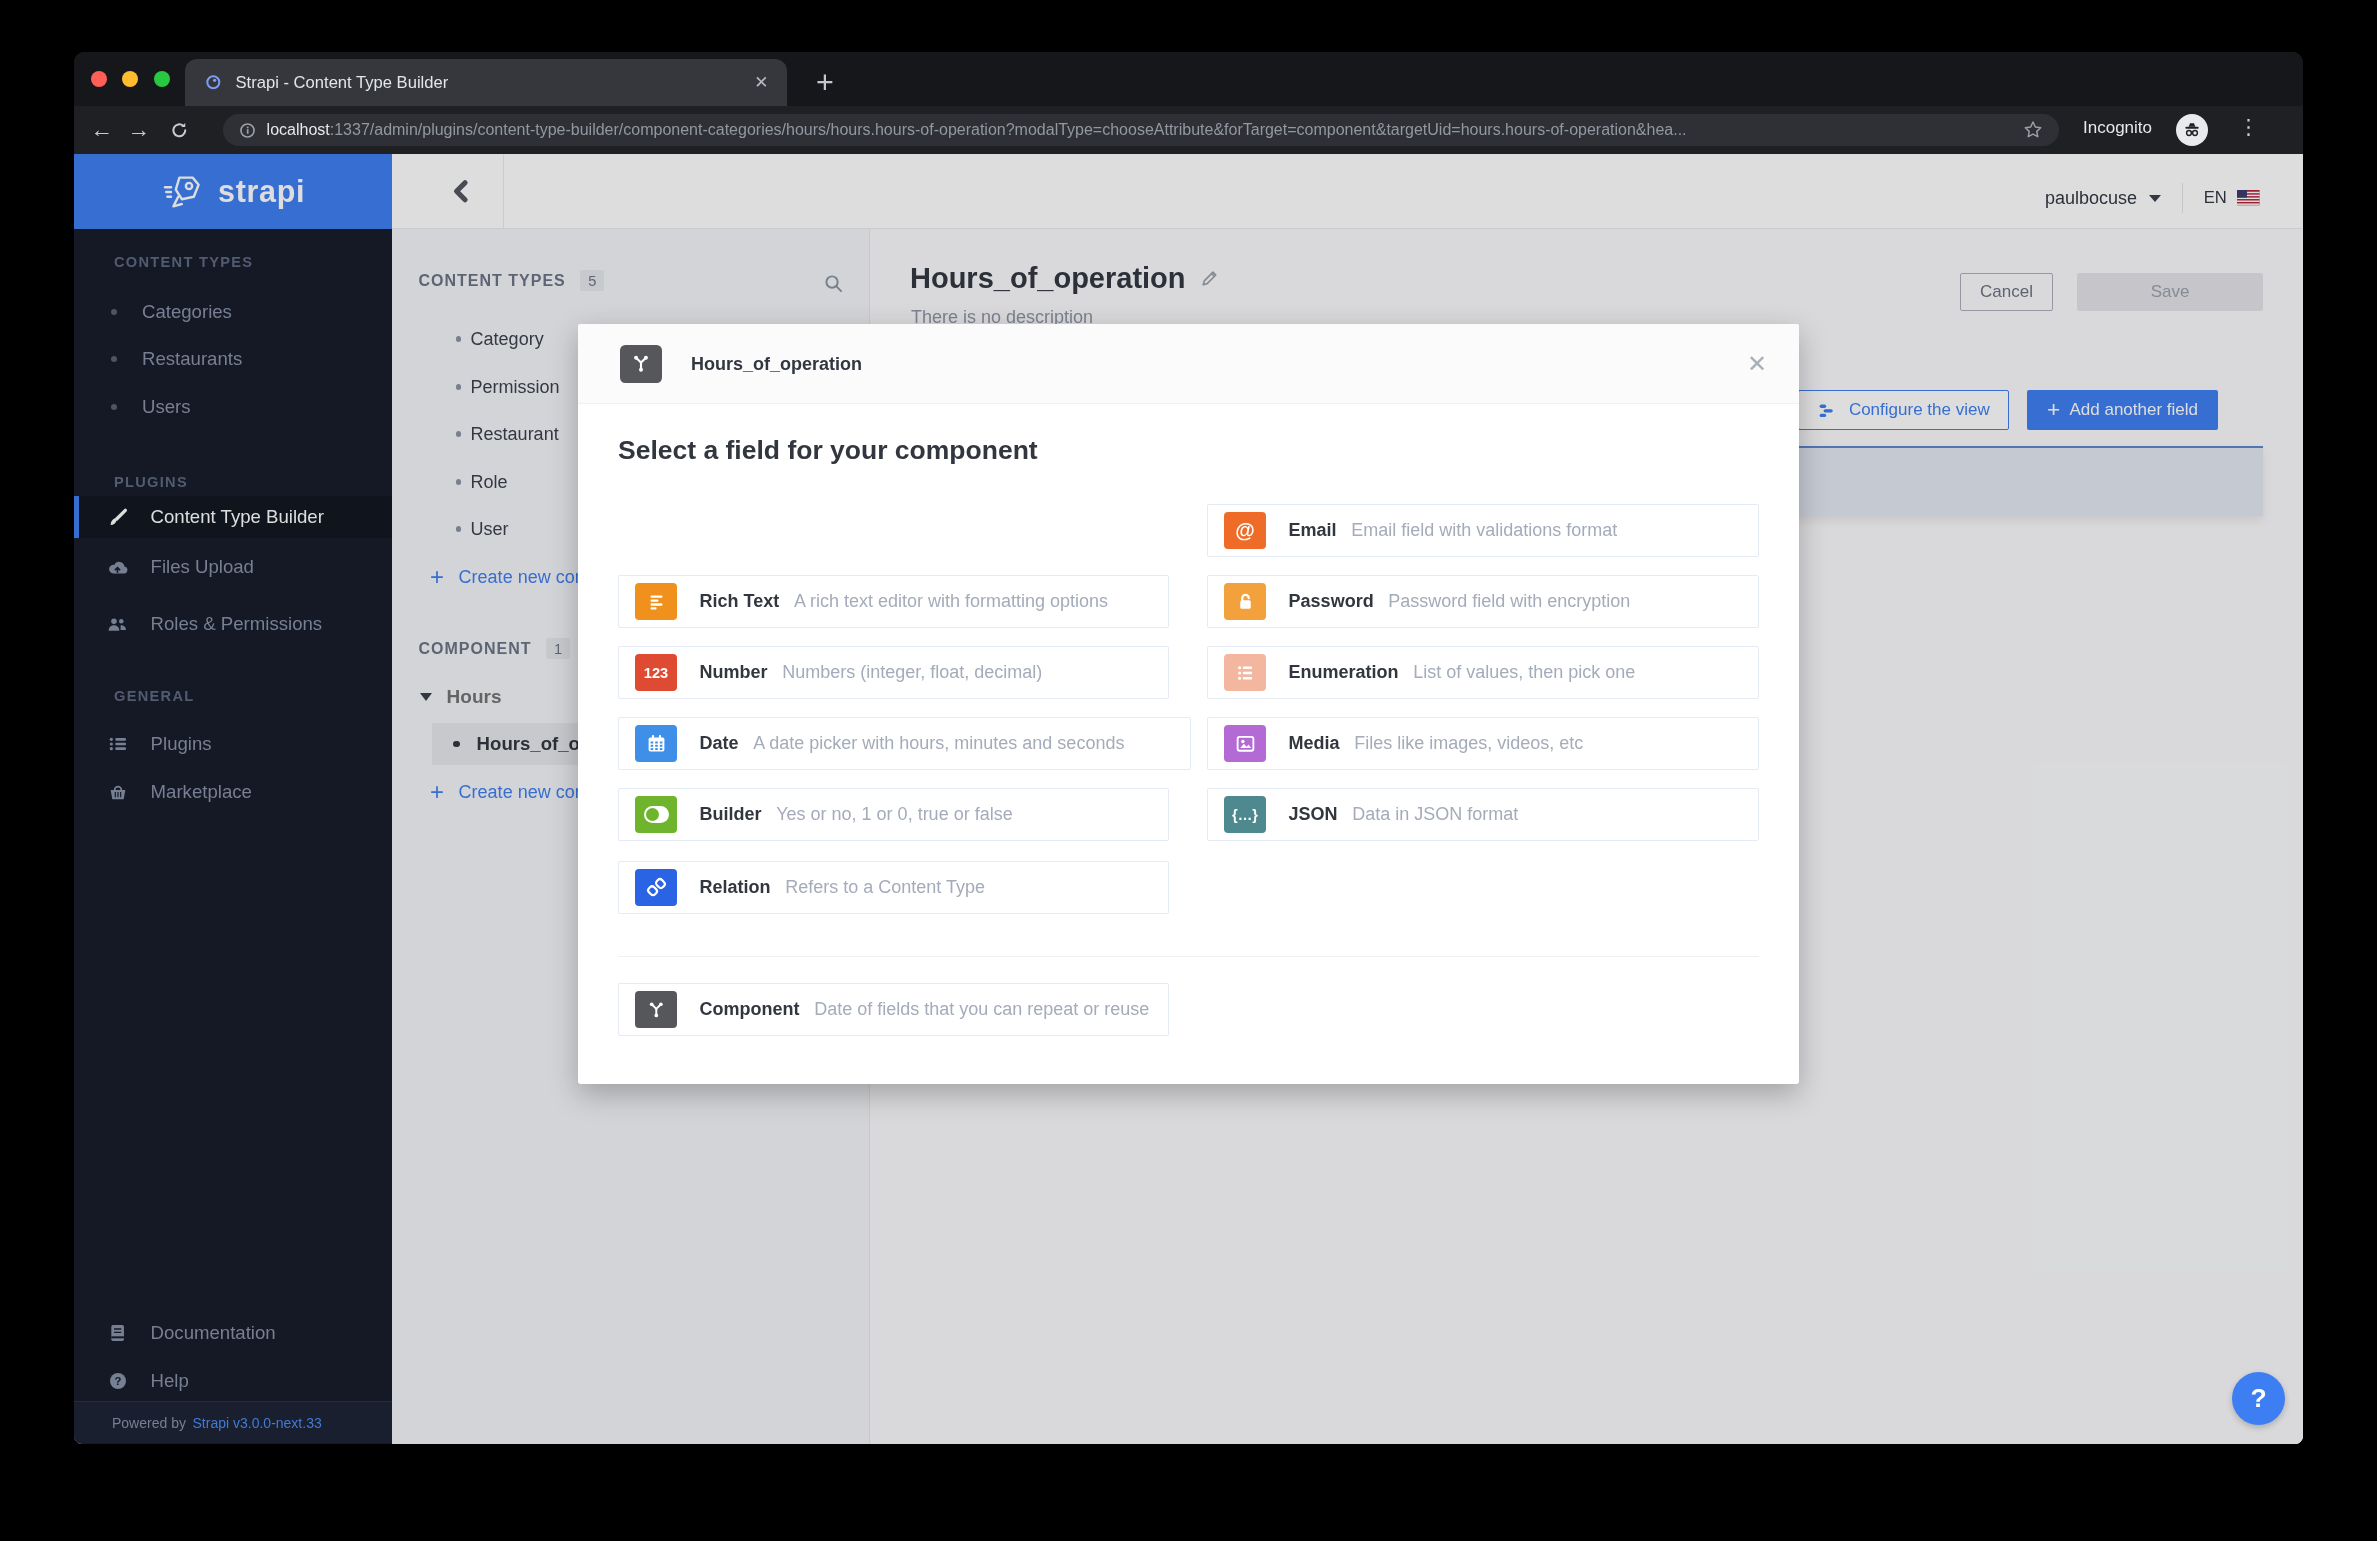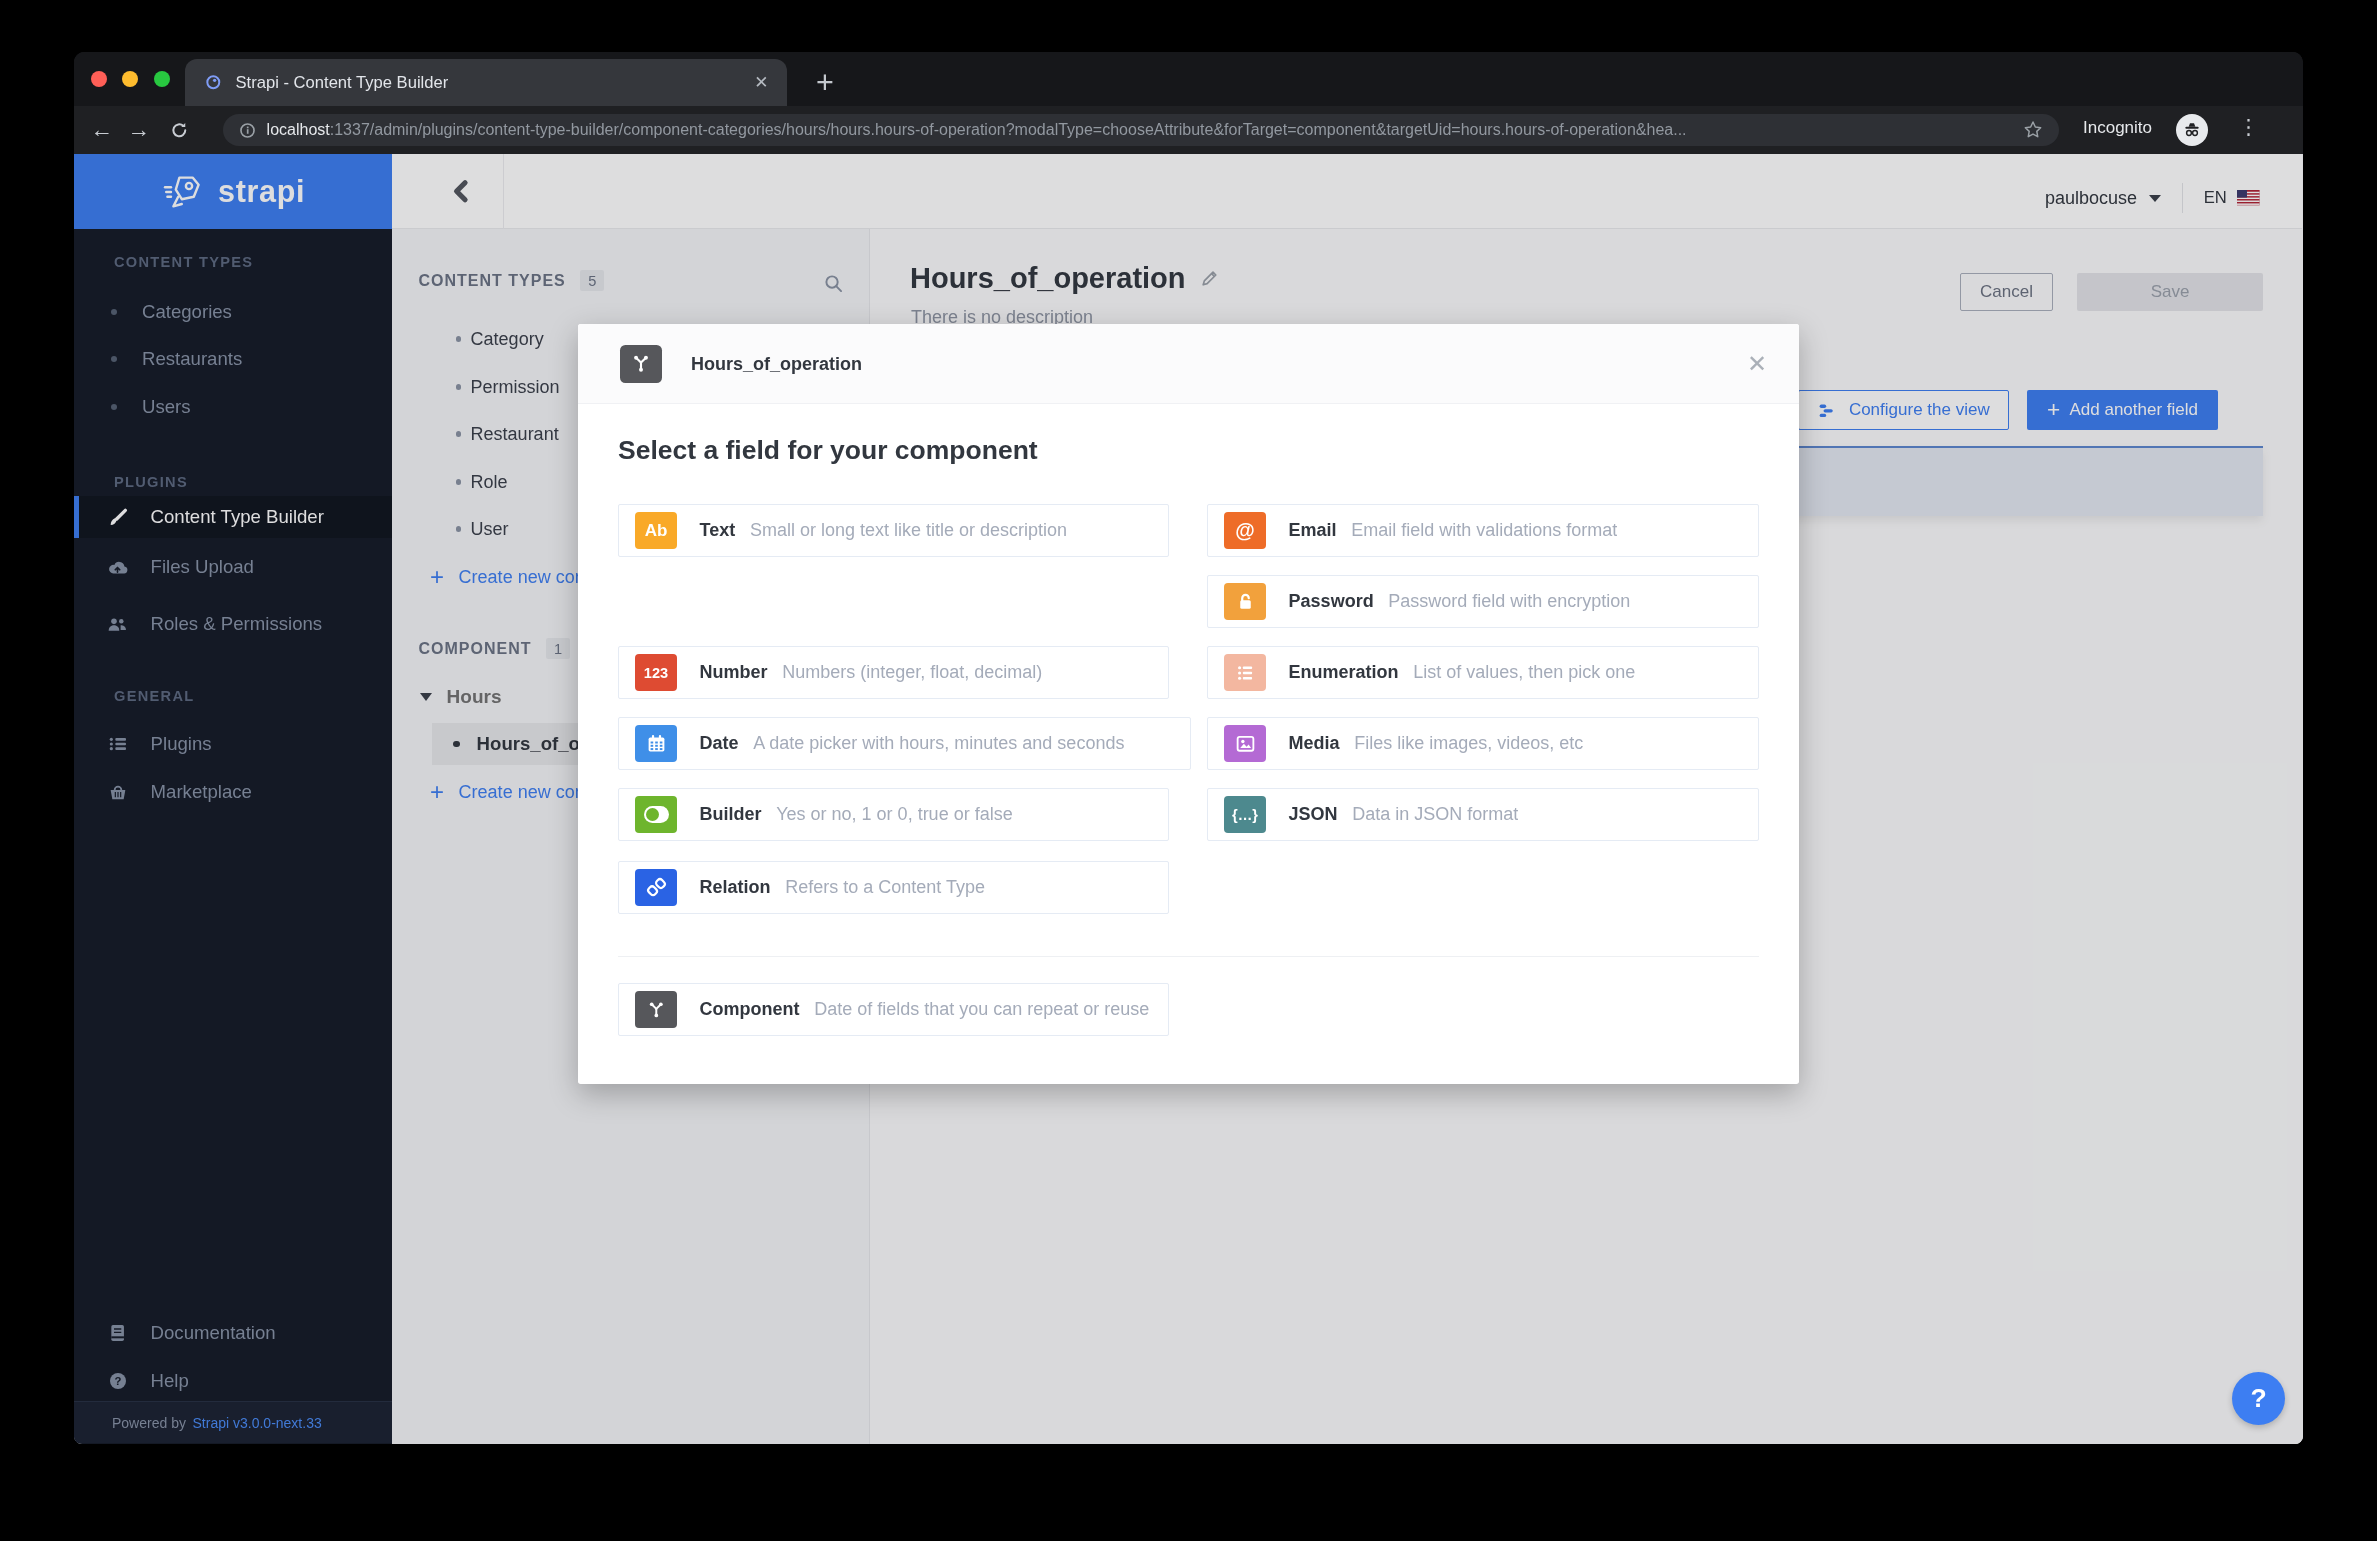--- a/index.html
+++ b/index.html
@@ -408,26 +408,33 @@
               <circle cx="9" cy="8" r="2.8" fill="#fff"></circle>
               <circle cx="23" cy="8" r="2.8" fill="#fff"></circle>
               <circle cx="16" cy="25" r="2.8" fill="#fff"></circle>
             </svg>
         </div>
         <div class="mh-title">Hours_of_operation</div>
         <div class="mh-close">✕</div>
       </div>
       <div class="m-heading">Select a field for your component</div>
 
-      <div class="card" style="left:40px;top:180px;width:551px">
-        <span class="badge" style="background: rgb(249, 169, 40);">
-            <span class="btxt">Ab</span>
-          </span>
-        <span class="flabel">Text</span>
-          <span class="fdesc">Small or long text like title or description</span>
+      <div class="card" style="left:40px;top:251px;width:551px">
+        <span class="badge" style="background: rgb(240, 144, 29);">
+          <svg width="21" height="20" viewBox="0 0 32 30">
+              <g fill="#fff">
+                <rect x="7" y="5" width="18" height="3.6" rx="1.2"></rect>
+                <rect x="7" y="11" width="12" height="3.6" rx="1.2"></rect>
+                <rect x="7" y="17" width="18" height="3.6" rx="1.2"></rect>
+                <rect x="7" y="23" width="9" height="3.6" rx="1.2"></rect>
+              </g>
+            </svg>
+        </span>
+        <span class="flabel">Rich Text</span>
+          <span class="fdesc">A rich text editor with formatting options</span>
       </div>
       <div class="card" style="left:40px;top:322px;width:551px">
         <span class="badge" style="background: rgb(222, 75, 50);">
             <span class="btxt small">123</span>
           </span>
         <span class="flabel">Number</span>
           <span class="fdesc">Numbers (integer, float, decimal)</span>
       </div>
       <div class="card" style="left:40px;top:393px;width:573px">
         <span class="badge" style="background: rgb(63, 143, 232);">

